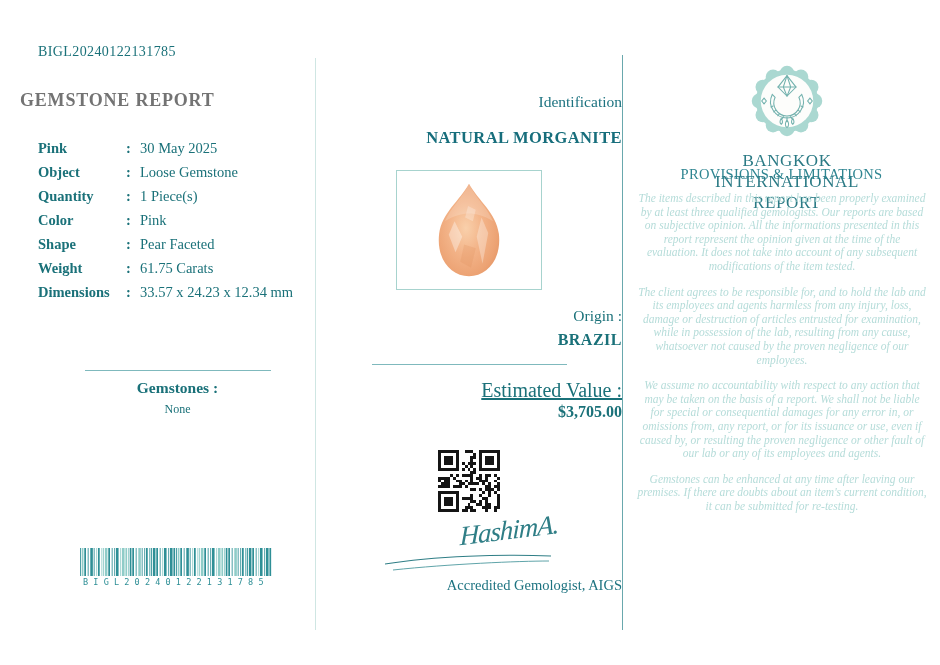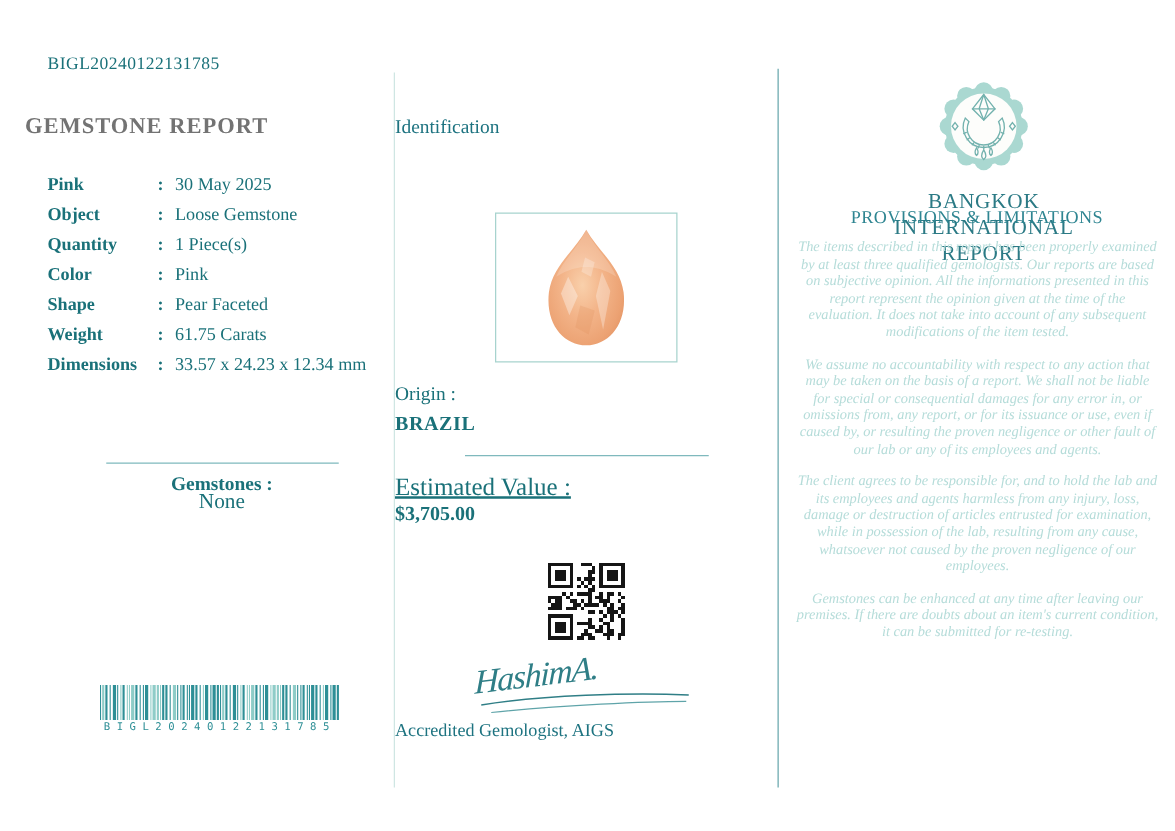--- a/index.html
+++ b/index.html
@@ -20,28 +20,28 @@
   .report-title  { position:absolute; left:20px; top:90px; width:315px; text-align:left;
                    font-size:18px; font-weight:bold; letter-spacing:.8px; color:#737373; }
   .fields { position:absolute; left:38px; top:141px; width:268px; }
   .field-row { display:flex; font-size:14.5px; line-height:15px; margin-bottom:9px; }
   .field-label { width:88px; font-weight:bold; flex:0 0 88px; }
   .field-colon { flex:0 0 14px; font-weight:bold; }
   .field-value { flex:1; white-space:nowrap; }
   .comments-rule { position:absolute; left:85px; top:370px; width:186px; height:1px; background:#7fb9bd; }
   .comments-label { position:absolute; left:20px; top:379px; width:315px; text-align:center;
                     font-weight:bold; font-size:15.5px; }
-  .comments-value { position:absolute; left:20px; top:391px; width:315px; text-align:center; font-size:17px; }
+  .comments-value { position:absolute; left:20px; top:402px; width:315px; text-align:center; font-size:12px; }
   .barcode-wrap { position:absolute; left:80px; top:548px; width:192px; }
   .barcode-bars { display:block; width:192px; height:28px; }
   .barcode-text { display:block; margin-top:1px; font-family:"DejaVu Sans Mono", monospace;
                   font-size:8.5px; letter-spacing:5.2px; color:#2e8f96; white-space:nowrap; padding-left:3px; }
 
   
-  .col-mid { position:absolute; left:316px; top:0; width:306px; height:528px; text-align:left; }
+  .col-mid { position:absolute; left:316px; top:0; width:306px; height:528px; text-align:right; }
   .ident-heading { position:absolute; top:93px;  width:100%; font-size:15.5px; color:#1d7380; }
   .ident-result  { position:absolute; top:128px; width:100%; font-size:16.5px; font-weight:bold;
                    letter-spacing:.4px; color:#176e7c; }
   .gem-box { position:absolute; top:170px; left:50%; transform:translateX(-50%);
              width:146px; height:120px; border:1px solid #a7d3ce; background:#fff;
              display:flex; align-items:center; justify-content:center; }
   .origin-label { position:absolute; top:307px; width:100%; font-size:15.5px; }
   .origin-value { position:absolute; top:331px; width:100%; font-size:16px; font-weight:bold; letter-spacing:.5px; }
   .mid-rule { position:absolute; top:364px; left:56px; width:195px; height:1px; background:#7fb9bd; }
   .value-label  { position:absolute; top:379px; width:100%; font-size:20px;text-decoration:underline; }
@@ -192,20 +192,21 @@
         <rect x="210" y="0" width="3" height="30" fill="#2e8f96"></rect>
         <rect x="215" y="0" width="1" height="30" fill="#2e8f96"></rect>
         <rect x="217" y="0" width="3" height="30" fill="#2e8f96"></rect>
         <rect x="221" y="0" width="2" height="30" fill="#2e8f96"></rect>
       </svg>
     <span class="barcode-text">BIGL20240122131785</span>
   </div>
 
   <div class="col-mid">
     <div class="ident-heading">Identification</div>
+    <div class="ident-result">NATURAL MORGANITE</div>
 
     <div class="gem-box">
       <svg width="88" height="106" viewBox="0 0 90 110">
         <defs>
           <radialGradient id="gemg" cx="45%" cy="48%" r="62%">
             <stop offset="0%" stop-color="#f9d0ab"></stop>
             <stop offset="45%" stop-color="#f3b489"></stop>
             <stop offset="85%" stop-color="#eca273"></stop>
             <stop offset="100%" stop-color="#e69868"></stop>
           </radialGradient>
@@ -406,19 +407,19 @@
         <span>BANGKOK</span>
         <span>INTERNATIONAL</span>
         <span>REPORT</span>
       </div>
     </div>
 
     <div class="provisions-title">PROVISIONS &amp; LIMITATIONS</div>
 
     <div class="paragraphs">
       <p class="para">The items described in this report has been properly examined by at least three qualified gemologists. Our reports are based on subjective opinion. All the informations presented in this report represent the opinion given at the time of the evaluation. It does not take into account of any subsequent modifications of the item tested.</p>
+      <p class="para">The client agrees to be responsible for, and to hold the lab and its employees and agents harmless from any injury, loss, damage or destruction of articles entrusted for examination, while in possession of the lab, resulting from any cause, whatsoever not caused by the proven negligence of our employees.</p>
       <p class="para">We assume no accountability with respect to any action that may be taken on the basis of a report. We shall not be liable for special or consequential damages for any error in, or omissions from, any report, or for its issuance or use, even if caused by, or resulting the proven negligence or other fault of our lab or any of its employees and agents.</p>
-      <p class="para">The client agrees to be responsible for, and to hold the lab and its employees and agents harmless from any injury, loss, damage or destruction of articles entrusted for examination, while in possession of the lab, resulting from any cause, whatsoever not caused by the proven negligence of our employees.</p>
       <p class="para">Gemstones can be enhanced at any time after leaving our premises. If there are doubts about an item's current condition, it can be submitted for re-testing.</p>
     </div>
   </div>
 
 </div>
 
 </body></html>

